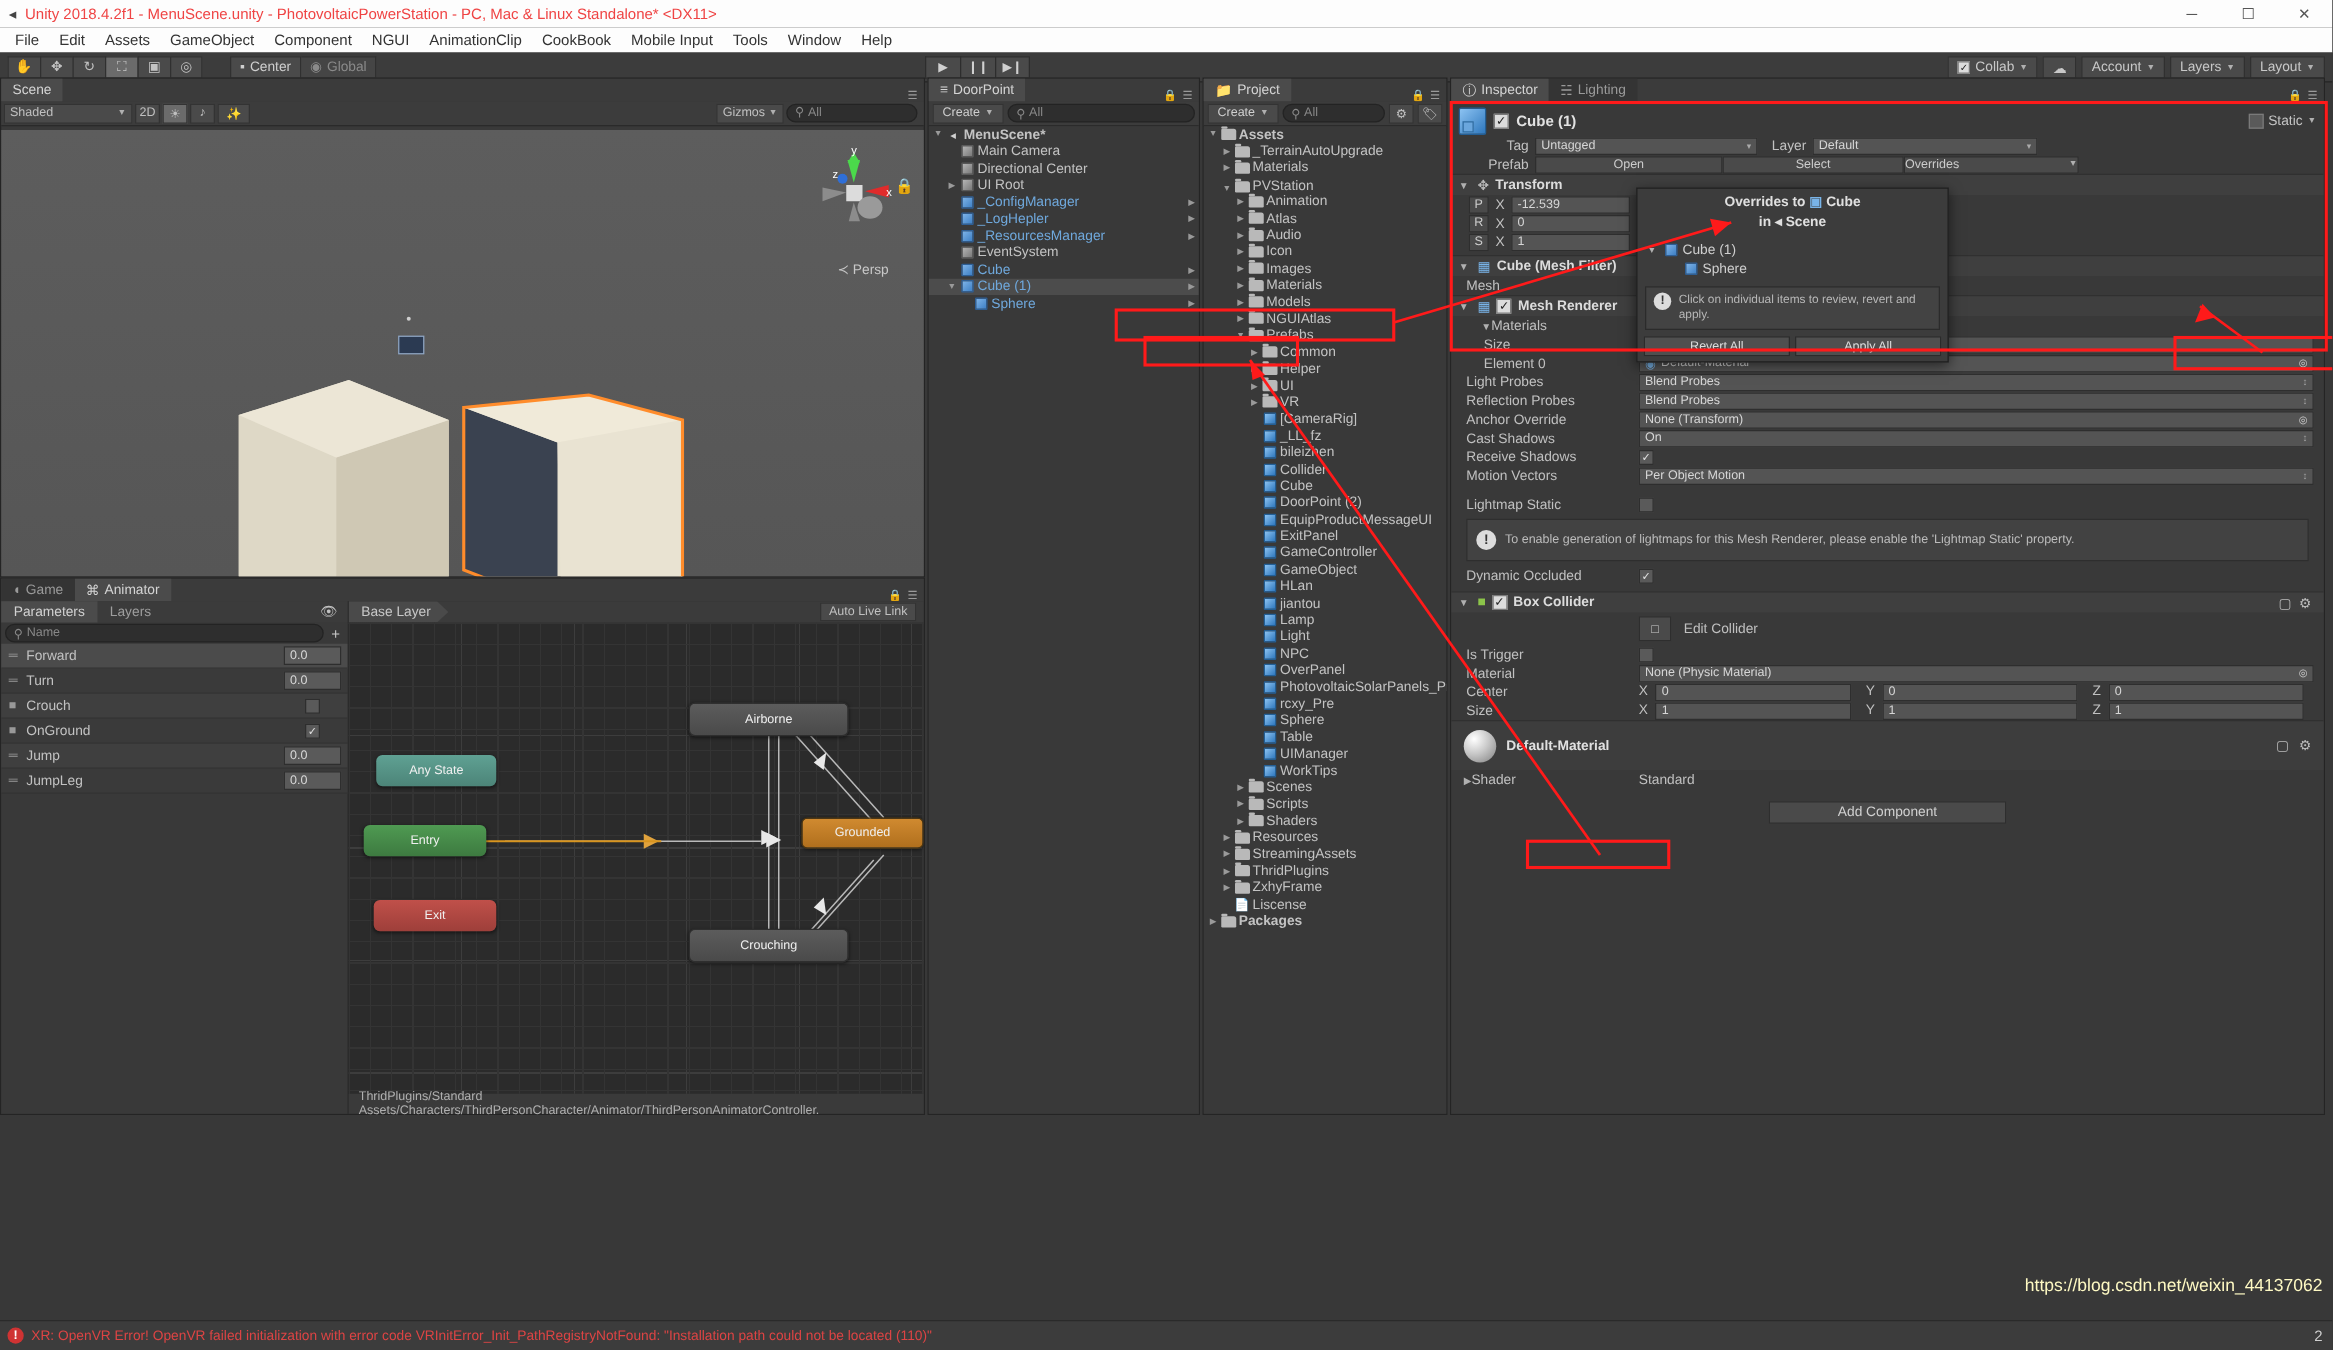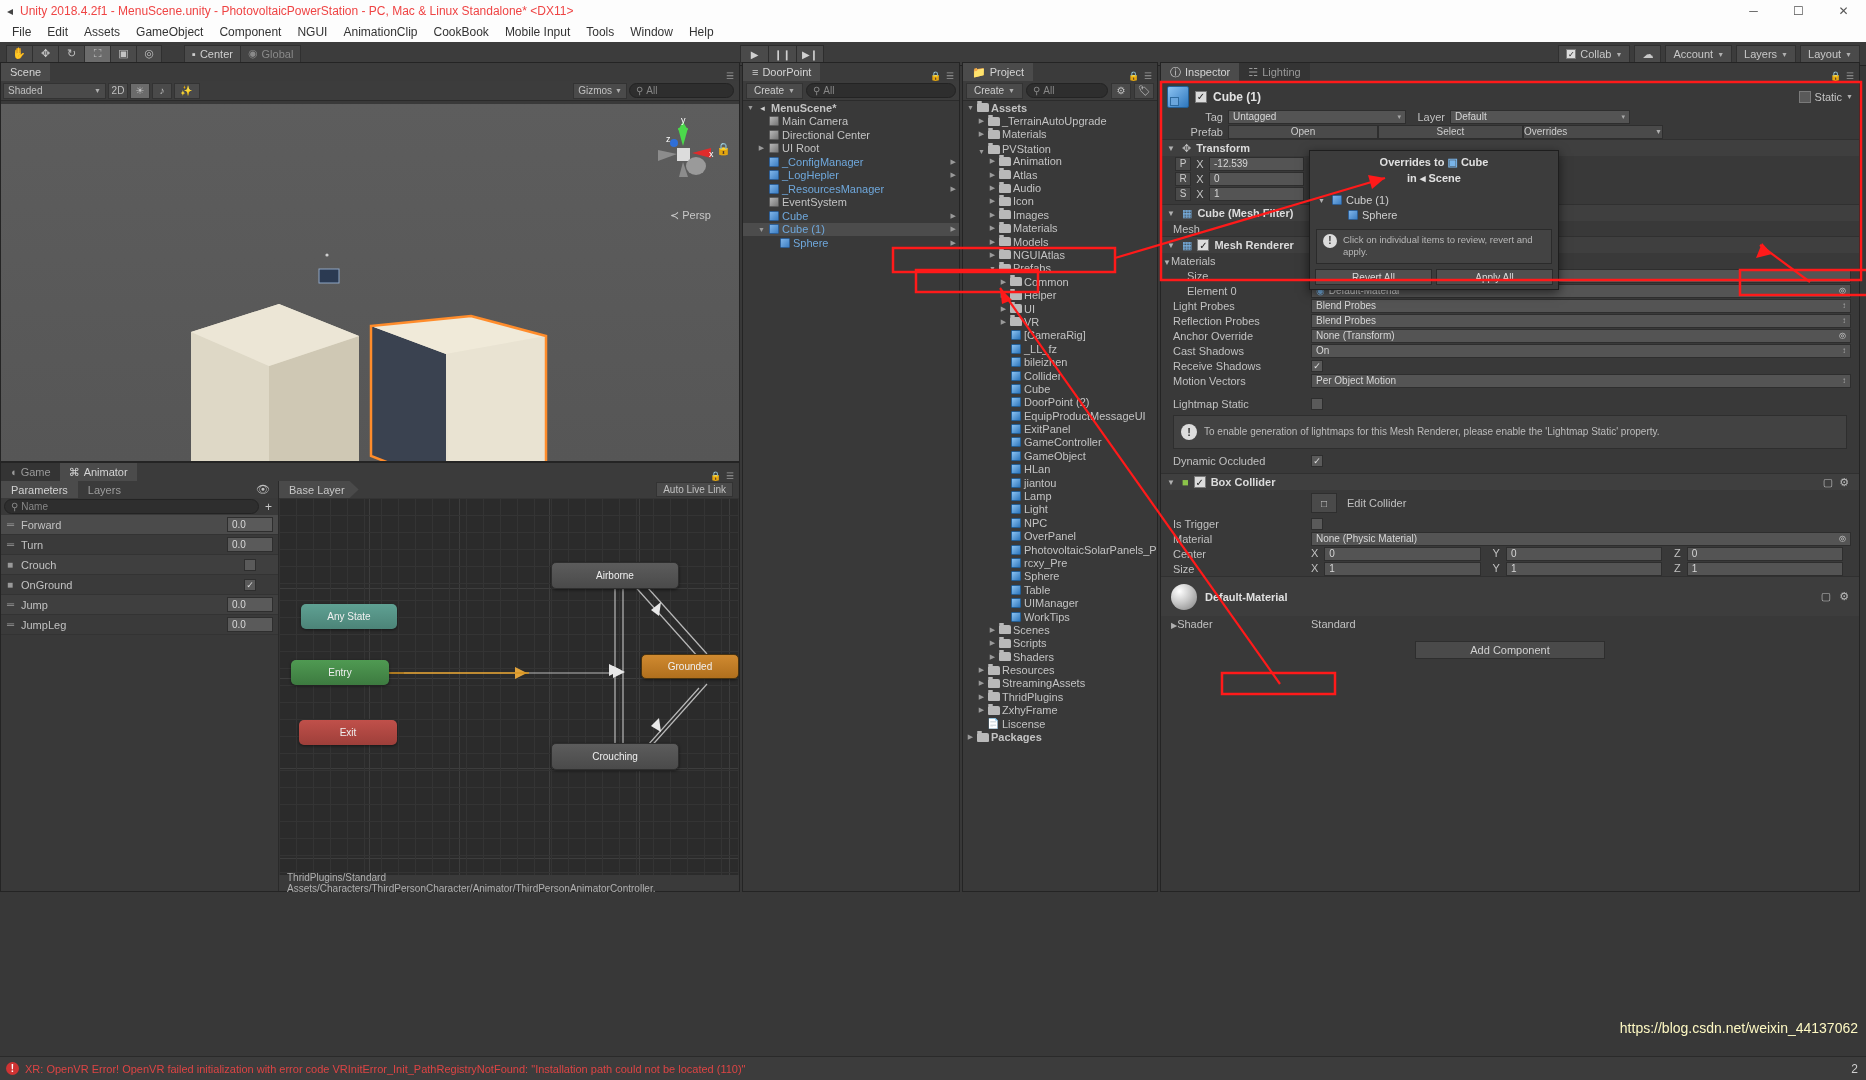--- a/index.html
+++ b/index.html
@@ -989,21 +989,21 @@
         <div class="plbl">Mesh</div>
       </div>
 
       <div class="comp-head">
         <span class="foldarrow">▼</span>
         <span style="color:#79b4e8">▦</span>
         <span class="cbx">✓</span>
         <span class="comp-title">Mesh Renderer</span>
       </div>
       <div class="prow2">
-        <div class="plbl" style="padding-left:2px"><span class="foldarrow">▼</span><span>Materials</span></div>
+        <div class="plbl" style="padding-left:24px"><span class="foldarrow">▼</span><span>Materials</span></div>
       </div>
       <div class="prow2">
         <div class="plbl" style="padding-left:26px">Size</div>
         <div class="pf">1</div>
       </div>
       <div class="prow2">
         <div class="plbl" style="padding-left:26px">Element 0</div>
         <div class="pf">
           <span style="color:#79b4e8;margin-right:4px">◉</span>
           <span>Default-Material</span>

